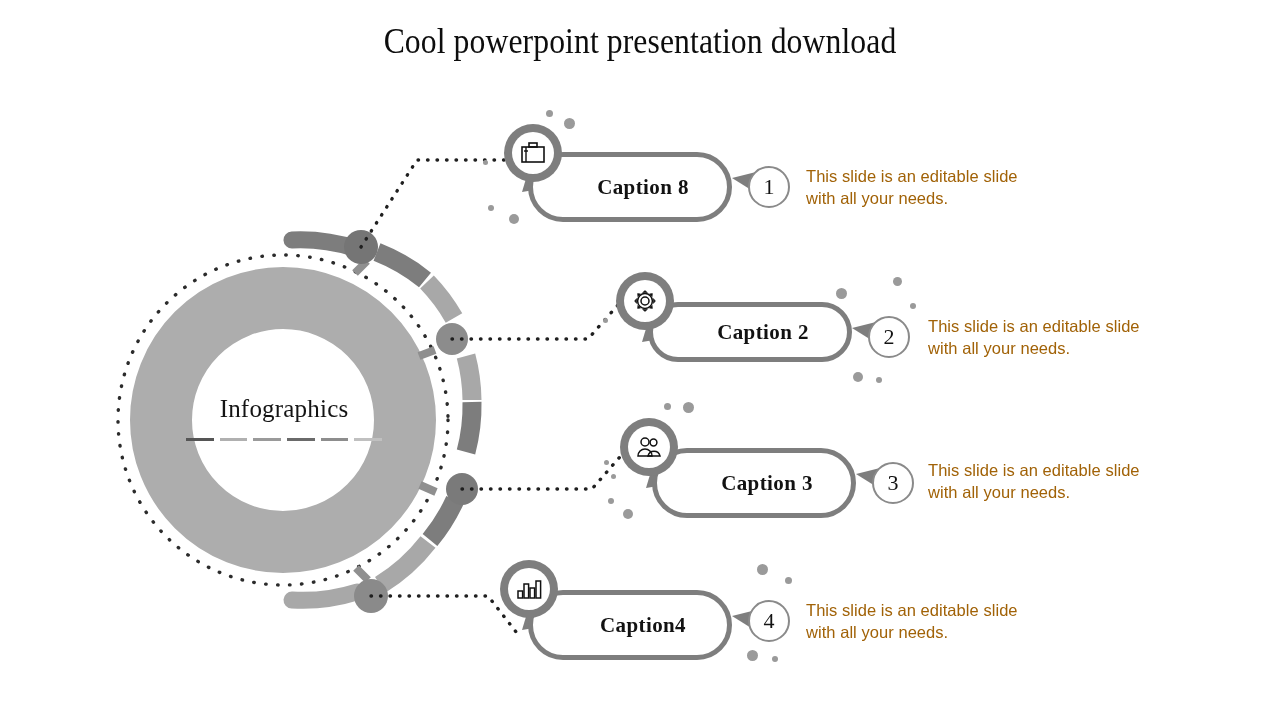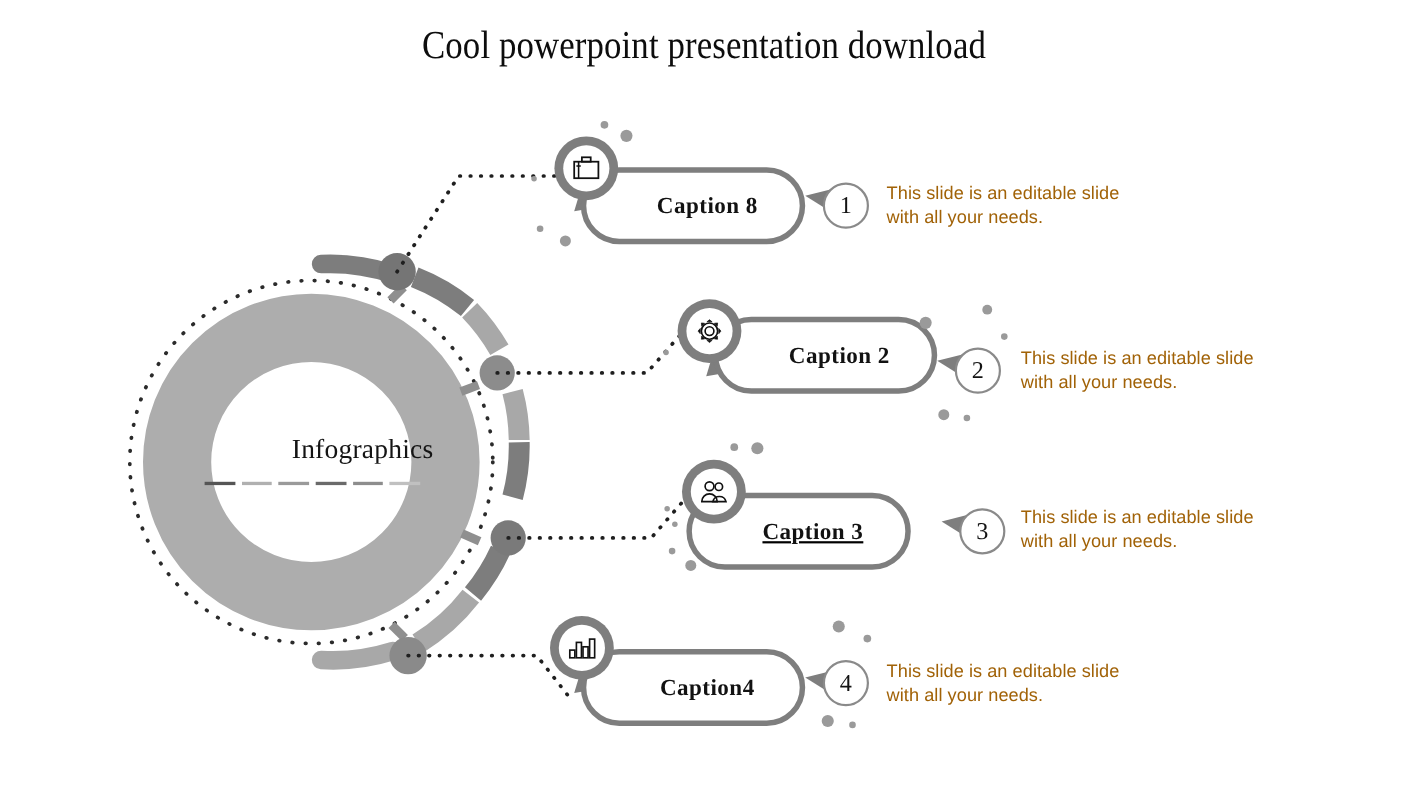--- a/index.html
+++ b/index.html
@@ -28,21 +28,21 @@
   }
 
   
   svg.art{position:absolute;left:0;top:0;width:1280px;height:720px;}
 
   
   .hub-label{
     position:absolute;
     left:174px; top:395px;
     width:220px;
-    text-align:right;
+    text-align:center;
     font-family:"Liberation Serif", serif;
     font-size:25px;
     color:#141414;
     letter-spacing:0.2px;
   }
   .hub-rule{
     position:absolute;
     left:186px; top:438px;
     width:196px; height:4px;
     display:flex; gap:6px;
@@ -209,21 +209,21 @@
     <div class="dot" style="left:483px;top:160px;width:5px;height:5px;"></div>
     <div class="dot" style="left:488px;top:205px;width:6px;height:6px;"></div>
     <div class="dot" style="left:509px;top:214px;width:10px;height:10px;"></div>
   </div>
 
   <div class="row">
     <svg style="position:absolute;left:616px;top:270px;width:350px;height:120px;overflow:visible">
       <path d="M 32 52 L 26 72 L 50 68 Z" fill="#7e7e7e"></path>
       <path d="M 236 58 L 268 50 L 268 78 Z" fill="#7e7e7e"></path>
     </svg>
-    <div class="pill" style="left:648px;top:288px;width:204px;height:70px;">
+    <div class="pill" style="left:648px;top:302px;width:204px;height:60px;">
       <span class="pill-text">Caption 2</span>
     </div>
     <div class="pin" style="left:616px;top:272px;">
       <div class="pin-inner">
         <svg width="26" height="26" viewBox="0 0 26 26">
           <g fill="none" stroke="#111" stroke-width="1.5">
             <circle cx="13" cy="13" r="4"></circle>
             <path d="M13 2.6 l2.4 2 h-4.8 z M13 23.4 l2.4 -2 h-4.8 z
                      M2.6 13 l2 -2.4 v4.8 z M23.4 13 l-2 -2.4 v4.8 z
                      M5.6 5.6 l3 0.3 l-2.7 2.7 z M20.4 20.4 l-3 -0.3 l2.7 -2.7 z
@@ -244,21 +244,21 @@
     <div class="dot" style="left:853px;top:372px;width:10px;height:10px;"></div>
     <div class="dot" style="left:876px;top:377px;width:6px;height:6px;"></div>
     <div class="dot" style="left:603px;top:318px;width:5px;height:5px;"></div>
   </div>
 
   <div class="row">
     <svg style="position:absolute;left:620px;top:416px;width:350px;height:120px;overflow:visible">
       <path d="M 32 52 L 26 72 L 50 68 Z" fill="#7e7e7e"></path>
       <path d="M 236 58 L 268 50 L 268 78 Z" fill="#7e7e7e"></path>
     </svg>
-    <div class="pill" style="left:624px;top:448px;width:204px;height:70px;text-decoration:underline;">
+    <div class="pill" style="left:652px;top:448px;width:204px;height:70px;">
       <span class="pill-text">Caption 3</span>
     </div>
     <div class="pin" style="left:620px;top:418px;">
       <div class="pin-inner">
         <svg width="28" height="24" viewBox="0 0 28 24">
           <g fill="none" stroke="#111" stroke-width="1.5">
             <circle cx="10" cy="7" r="4"></circle>
             <path d="M3 21 a7 7 0 0 1 14 0 z"></path>
             <circle cx="18.5" cy="7.5" r="3.4"></circle>
             <path d="M13 21 a6.2 6.2 0 0 1 12 0 z"></path>

